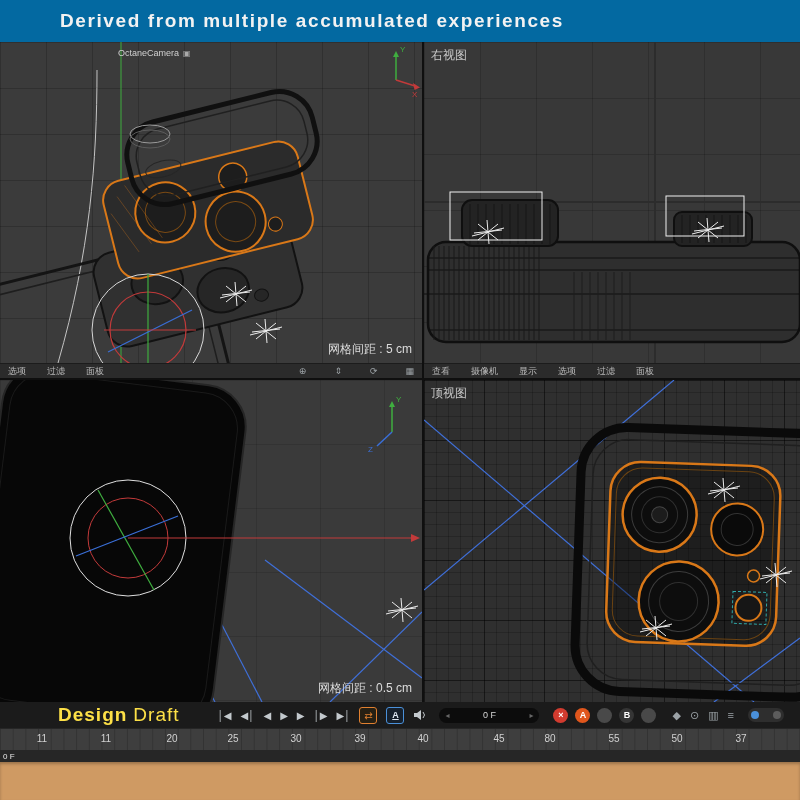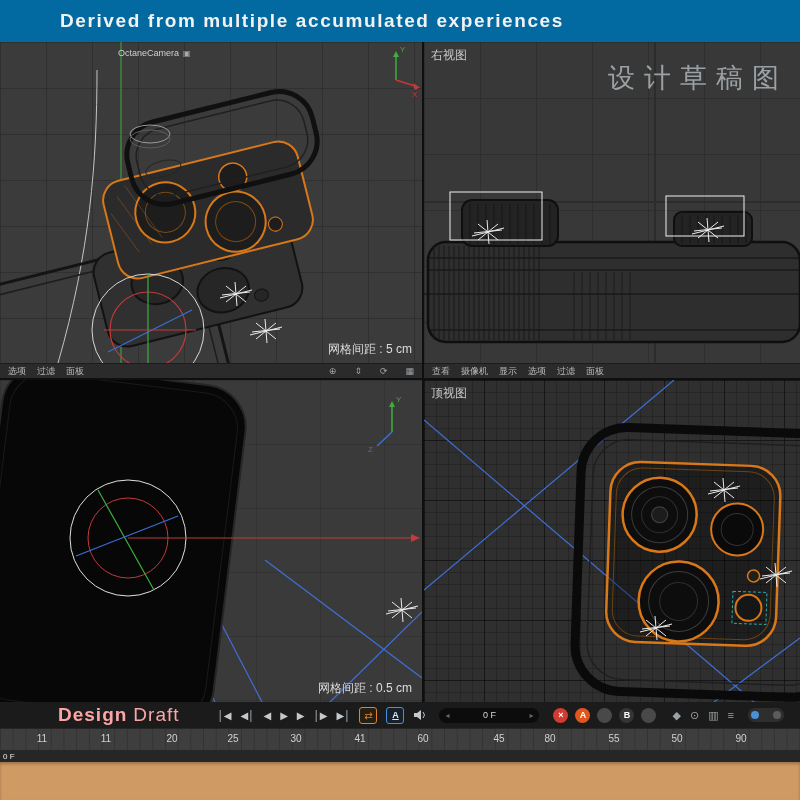--- a/index.html
+++ b/index.html
@@ -39,28 +39,28 @@
 
   .vp-label { position:absolute; top:5px; left:7px; font-size:12px; color:#c8c8c8; z-index:3; }
   .cam-label { position:absolute; top:6px; left:118px; font-size:9px; color:#d0d0d0; z-index:3;
     display:flex; align-items:center; gap:4px; }
   .cam-label .tag-ic { font-size:8px; color:#aaa; }
   .watermark { position:absolute; top:18px; right:12px; font-size:27px; color:#9aa0a4;
     letter-spacing:9px; font-weight:500; z-index:3; }
   .grid-spacing { position:absolute; bottom:5px; right:10px; font-size:12px; color:#dcdcdc; z-index:3; }
 
   .vp-toolbar { height:15px; background:#2b2b2b; border-top:1px solid #1c1c1c;
-    display:flex; align-items:center; gap:11px; padding:0 8px; font-size:9px; color:#b8b8b8; }
+    display:flex; align-items:center; gap:21px; padding:0 8px; font-size:9px; color:#b8b8b8; }
   .vp-toolbar .spacer { flex:1; }
   .vp-toolbar .tb-ic { font-size:9px; color:#9aa0a4; margin-left:7px; }
   .vp-toolbar .tb-item { cursor:default; }
 
   
   .controlbar { height:26px; background:#1b1b1b; display:flex; align-items:center; padding:0 10px 0 58px; }
-  .brand { color:#fca5a5; font-size:19px; letter-spacing:1px; white-space:nowrap; margin-right:38px; }
+  .brand { color:#fde047; font-size:19px; letter-spacing:1px; white-space:nowrap; margin-right:38px; }
   .brand .b1 { font-weight:bold; }
   .brand .b2 { font-weight:normal; margin-left:6px; }
   .transport { display:flex; align-items:center; gap:9px; color:#c3c9cd; font-size:10px; }
   .transport span { cursor:pointer; }
   .sq-btn { width:18px; height:17px; border-radius:3px; display:flex; align-items:center; justify-content:center;
     font-size:10px; margin-left:9px; cursor:pointer; }
   .loop-btn { border:1px solid #e08030; color:#e08030; background:#262014; }
   .a-btn { border:1px solid #4a90d9; color:#dfe8f2; background:#16202c; font-size:9px; font-weight:bold;
     text-decoration:underline; }
   .speaker { margin-left:9px; }
@@ -175,21 +175,20 @@
       <span class="tb-ic">⊕</span>
       <span class="tb-ic">⇕</span>
       <span class="tb-ic">⟳</span>
       <span class="tb-ic">▦</span>
     </div>
   </div>
 
   <div class="vp">
     <div class="vp-scene scene-right">
       <div class="vp-label">右视图</div>
-      <div class="watermark">设计草稿图</div>
       <svg width="376" height="321" viewBox="0 0 376 321">
         <line x1="0" y1="160" x2="376" y2="160" stroke="#2c2c2c" stroke-width="2"></line>
         <line x1="231" y1="0" x2="231" y2="321" stroke="#2c2c2c" stroke-width="2"></line>
         <rect x="4" y="200" width="372" height="100" rx="18" fill="#2e2e2e" stroke="#0f0f0f" stroke-width="2.5"></rect>
         <g stroke="#0f0f0f" fill="none">
           <line x1="4" y1="216" x2="376" y2="216"></line>
           <line x1="4" y1="228" x2="376" y2="228"></line>
           <line x1="4" y1="288" x2="376" y2="288"></line>
           <line x1="0" y1="252" x2="376" y2="252"></line>
         </g>
@@ -326,26 +325,26 @@
     <span class="pd"></span>
   </div>
 </div>
 
 <div class="ruler">
   <span class="tick" style="left:42px">11</span>
   <span class="tick" style="left:106px">11</span>
   <span class="tick" style="left:172px">20</span>
   <span class="tick" style="left:233px">25</span>
   <span class="tick" style="left:296px">30</span>
-  <span class="tick" style="left:360px">41</span>
-  <span class="tick" style="left:423px">60</span>
+  <span class="tick" style="left:360px">39</span>
+  <span class="tick" style="left:423px">40</span>
   <span class="tick" style="left:499px">45</span>
   <span class="tick" style="left:550px">80</span>
   <span class="tick" style="left:614px">55</span>
   <span class="tick" style="left:677px">50</span>
-  <span class="tick" style="left:741px">90</span>
+  <span class="tick" style="left:741px">37</span>
 </div>
 
 <div class="marker-row">
   <span class="fm">0 F</span>
 </div>
 
 <div class="range-bar"></div>
 
 </body></html>

